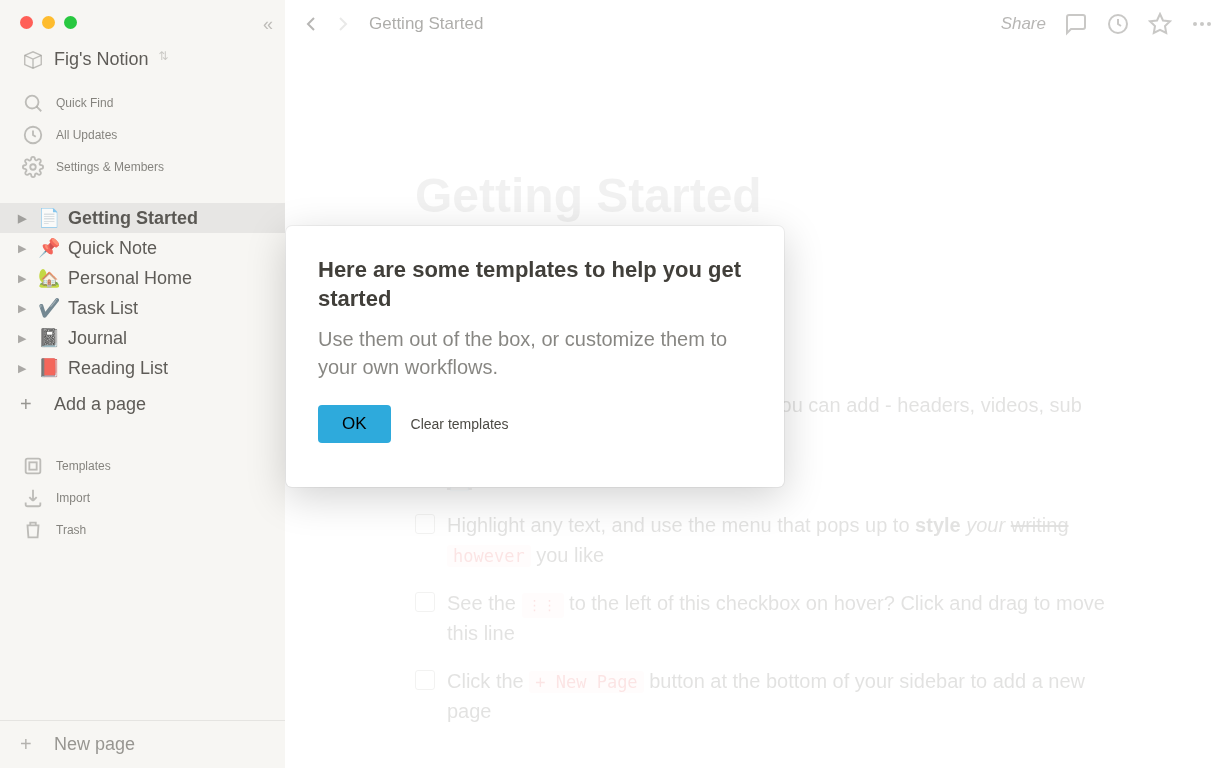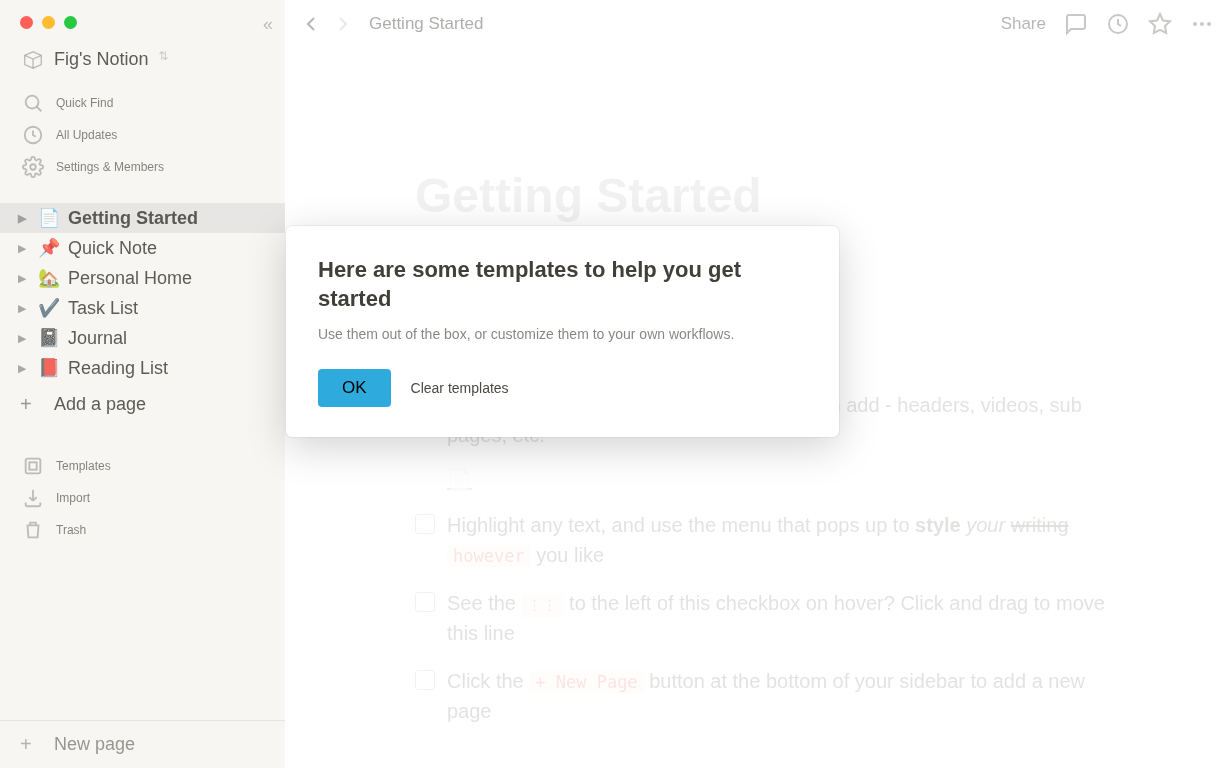--- a/index.html
+++ b/index.html
@@ -166,20 +166,21 @@
     .nav-arrow.disabled { opacity: 0.3; }
     .breadcrumb {
       font-size: 17px;
       color: rgba(55,53,47,0.9);
     }
     .topbar-right {
       margin-left: auto;
       display: flex;
       align-items: center;
       gap: 18px;
+      font-style: italic;
     }
     .share-btn {
       font-size: 17px;
       color: rgba(55,53,47,0.8);
       cursor: pointer;
     }
     .topbar-icon {
       width: 24px; height: 24px;
       cursor: pointer;
       color: rgba(55,53,47,0.6);
@@ -253,36 +254,36 @@
       inset: 0;
       background: rgba(255,255,255,0.55);
       pointer-events: none;
     }
     
     
     .modal {
       position: absolute;
       left: 286px;
       top: 226px;
-      width: 553px;
+      width: 498px;
       background: #fff;
       border-radius: 6px;
       box-shadow: 0 10px 40px rgba(0,0,0,0.18), 0 0 0 1px rgba(15,15,15,0.05);
-      padding: 30px 32px 30px 32px;
+      padding: 30px 32px 44px 32px;
       z-index: 10;
     }
     .modal-title {
       font-size: 22px;
       font-weight: 600;
       color: rgba(55,53,47,0.95);
       line-height: 1.3;
       margin-bottom: 12px;
     }
     .modal-desc {
-      font-size: 14px;
+      font-size: 20px;
       color: rgba(55,53,47,0.6);
       line-height: 1.4;
       margin-bottom: 24px;
     }
     .modal-buttons {
       display: flex;
       gap: 20px;
       align-items: center;
     }
     .btn-ok {

